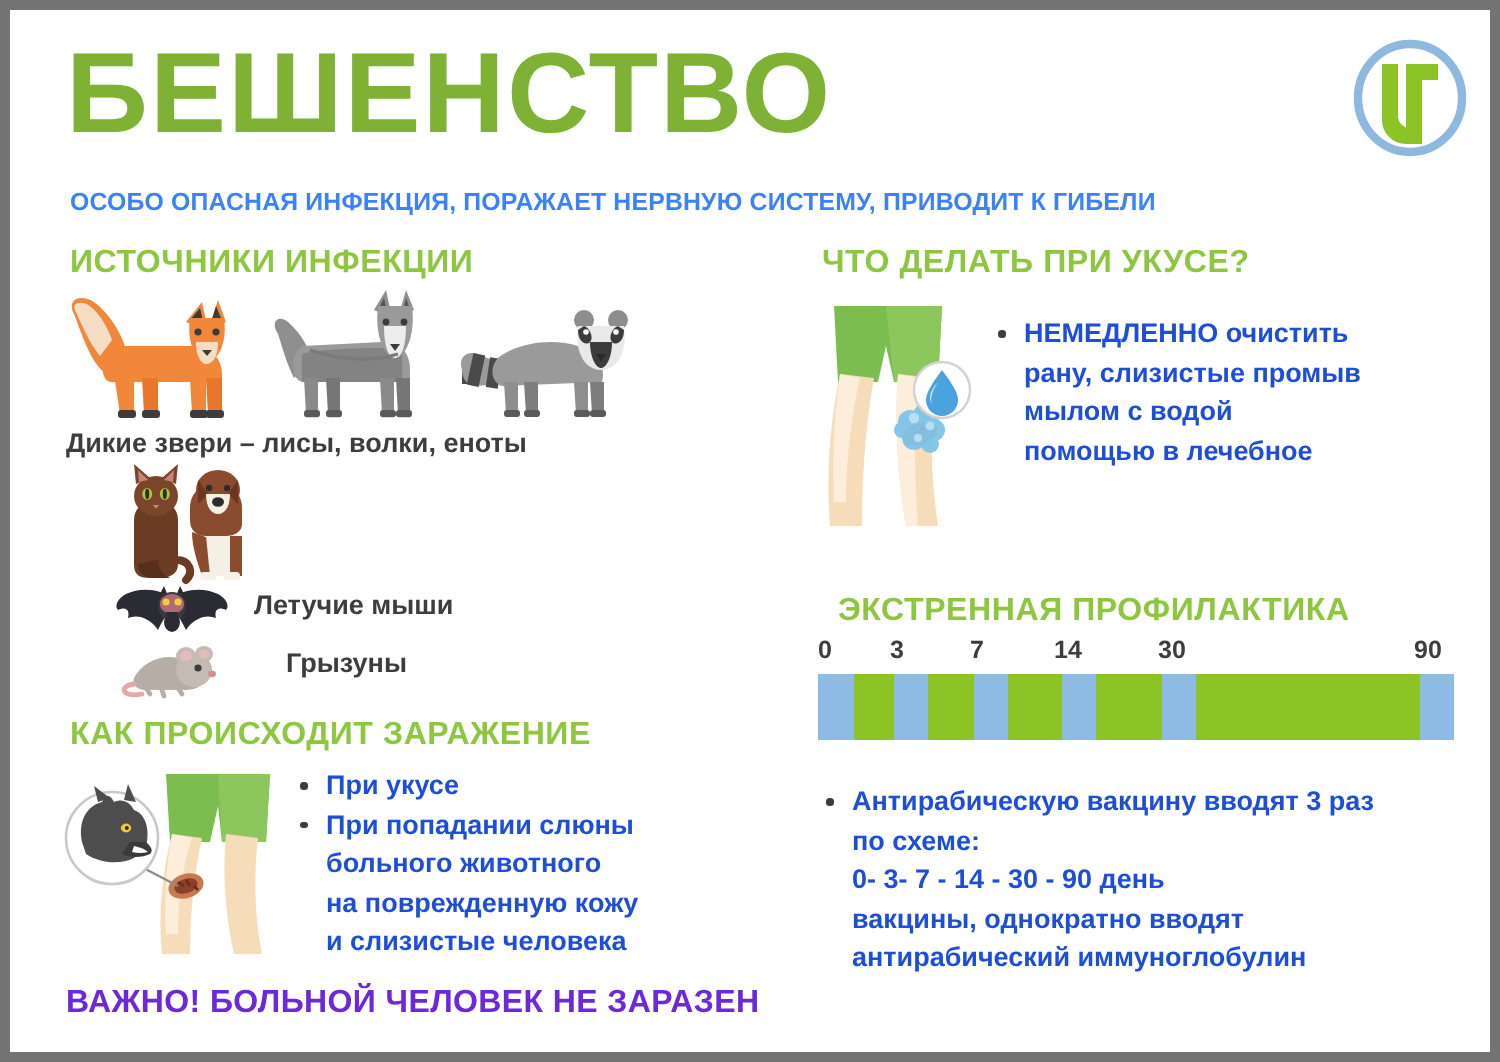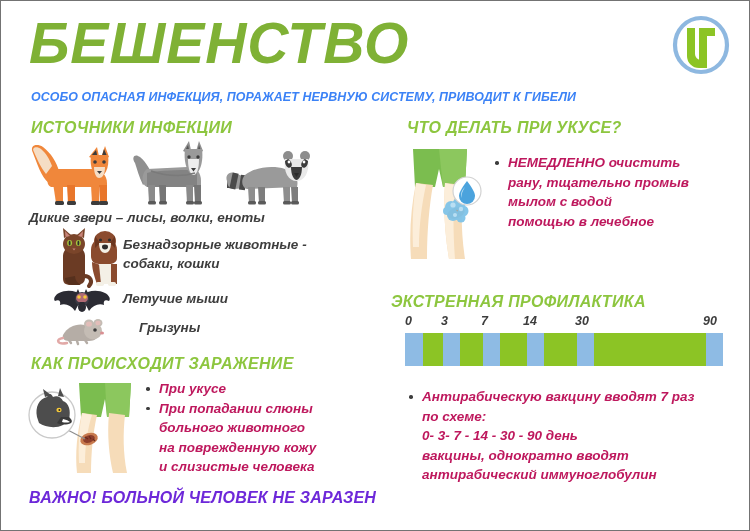--- a/index.html
+++ b/index.html
@@ -5,22 +5,21 @@
 <style>
   html,body{margin:0;padding:0;background:#e8e8e8;}
   body{font-family:"Liberation Sans","DejaVu Sans",sans-serif;}
 
   .poster{
     position:relative;
     width:750px;height:531px;
     background:#ffffff;
     overflow:hidden;
     box-sizing:border-box;
-    border:1px solid #737373;
-    font-style:italic;
+    border:5px solid #737373;
   }
 
   
   .title{
     position:absolute;left:28px;top:10px;
     font-size:57px;line-height:64px;
     font-weight:bold;
     letter-spacing:1px;
     color:#7fb135;
     font-family:"Liberation Sans","DejaVu Sans",sans-serif;
@@ -62,21 +61,21 @@
     font-size:13.5px;font-weight:bold;
     color:#3d3d3d;line-height:19px;
   }
 
   
   .bullets{position:absolute;margin:0;padding:0;list-style:none;}
   .bullets li{
     position:relative;
     padding-left:17px;
     font-size:13.5px;font-weight:bold;
-    color:#be185d;
+    color:#1d4ed8;
     line-height:19.5px;
     margin-bottom:0px;
   }
   .bullets li::before{
     content:"";
     position:absolute;left:4px;top:8px;
     width:3.5px;height:3.5px;border-radius:50%;
     background:#3d3d3d;
   }
   .bullets li.nb{padding-left:17px;}
@@ -227,24 +226,20 @@
       <path d="M14.5 9 L14 3 L19 8 Z" fill="#c9857a"></path>
       <path d="M31.5 9 L32 3 L27 8 Z" fill="#c9857a"></path>
       <ellipse cx="18.6" cy="15" rx="2.5" ry="3" fill="#a8c53c"></ellipse>
       <ellipse cx="27.4" cy="15" rx="2.5" ry="3" fill="#a8c53c"></ellipse>
       <ellipse cx="18.6" cy="15" rx="1" ry="2.6" fill="#2d2d2d"></ellipse>
       <ellipse cx="27.4" cy="15" rx="1" ry="2.6" fill="#2d2d2d"></ellipse>
       <path d="M21.4 20.5 L24.6 20.5 L23 22.4 Z" fill="#c9857a"></path>
       <path d="M33 48 C40 48 42 54 38 58" stroke="#6b3b24" stroke-width="4" fill="none" stroke-linecap="round"></path>
     </svg>
   </div>
-  <div class="item-label" style="left:122px;top:234px;width:230px;">
-    <div>Безнадзорные животные -</div>
-    <div>собаки, кошки</div>
-  </div>
 
   <div class="ill" style="left:52px;top:288px;">
     <svg width="58" height="30" viewBox="0 0 58 30">
       <path d="M29 6 C24 2 14 0 6 4 C2 6 0 10 2 12 C6 10 8 12 7 16 C12 14 18 16 22 22 C24 18 26 14 29 12 Z" fill="#2b2b33"></path>
       <path d="M29 6 C34 2 44 0 52 4 C56 6 58 10 56 12 C52 10 50 12 51 16 C46 14 40 16 36 22 C34 18 32 14 29 12 Z" fill="#2b2b33"></path>
       <path d="M23 4 L25 0 L27 5 Z" fill="#2b2b33"></path>
       <path d="M35 4 L33 0 L31 5 Z" fill="#2b2b33"></path>
       <ellipse cx="29" cy="10" rx="7" ry="7" fill="#3a3a44"></ellipse>
       <ellipse cx="29" cy="9" rx="6" ry="5" fill="#b06a74"></ellipse>
       <circle cx="26" cy="8" r="1.8" fill="#f5c93a"></circle>
@@ -339,46 +334,46 @@
       </g>
 
       <circle cx="62" cy="50" r="14" fill="#ffffff" stroke="#d2d2d2" stroke-width="1.2"></circle>
       <path d="M62 40 C68 48 70 52 70 55 A8 8 0 0 1 54 55 C54 52 56 48 62 40 Z" fill="#4ba3dd"></path>
       <path d="M60 46 C57 51 56 54 57 57 C55 54 56 50 60 46 Z" fill="#bfe2f5"></path>
     </svg>
   </div>
 
   <ul class="bullets" style="left:490px;top:152px;width:250px;">
     <li>НЕМЕДЛЕННО очистить</li>
-    <li class="nb">рану, тщательно промыв</li>
+    <li class="nb">рану, слизистые промыв</li>
     <li class="nb">мылом с водой</li>
     <li class="nb">помощью в лечебное</li>
   </ul>
 
-  <div class="sec-head" style="left:390px;top:292px;">ЭКСТРЕННАЯ ПРОФИЛАКТИКА</div>
+  <div class="sec-head" style="left:414px;top:292px;">ЭКСТРЕННАЯ ПРОФИЛАКТИКА</div>
 
   <div class="tl-labels">
     <span style="left:0px;">0</span>
     <span style="left:36px;">3</span>
     <span style="left:76px;">7</span>
     <span style="left:118px;">14</span>
     <span style="left:170px;">30</span>
     <span style="left:298px;">90</span>
   </div>
 
   <div class="tl-bar">
     <div class="tl-tick" style="left:0px;width:18px;"></div>
     <div class="tl-tick" style="left:38px;width:17px;"></div>
     <div class="tl-tick" style="left:78px;width:17px;"></div>
     <div class="tl-tick" style="left:122px;width:17px;"></div>
     <div class="tl-tick" style="left:172px;width:17px;"></div>
     <div class="tl-tick" style="left:301px;width:17px;"></div>
   </div>
 
   <ul class="bullets" style="left:404px;top:386px;width:330px;">
-    <li>Антирабическую вакцину вводят 7 раз</li>
+    <li>Антирабическую вакцину вводят 3 раз</li>
     <li class="nb">по схеме:</li>
     <li class="nb">0- 3- 7 - 14 - 30 - 90 день</li>
     <li class="nb">вакцины, однократно вводят</li>
     <li class="nb">антирабический иммуноглобулин</li>
   </ul>
 
 </div>
 
 </body></html>

